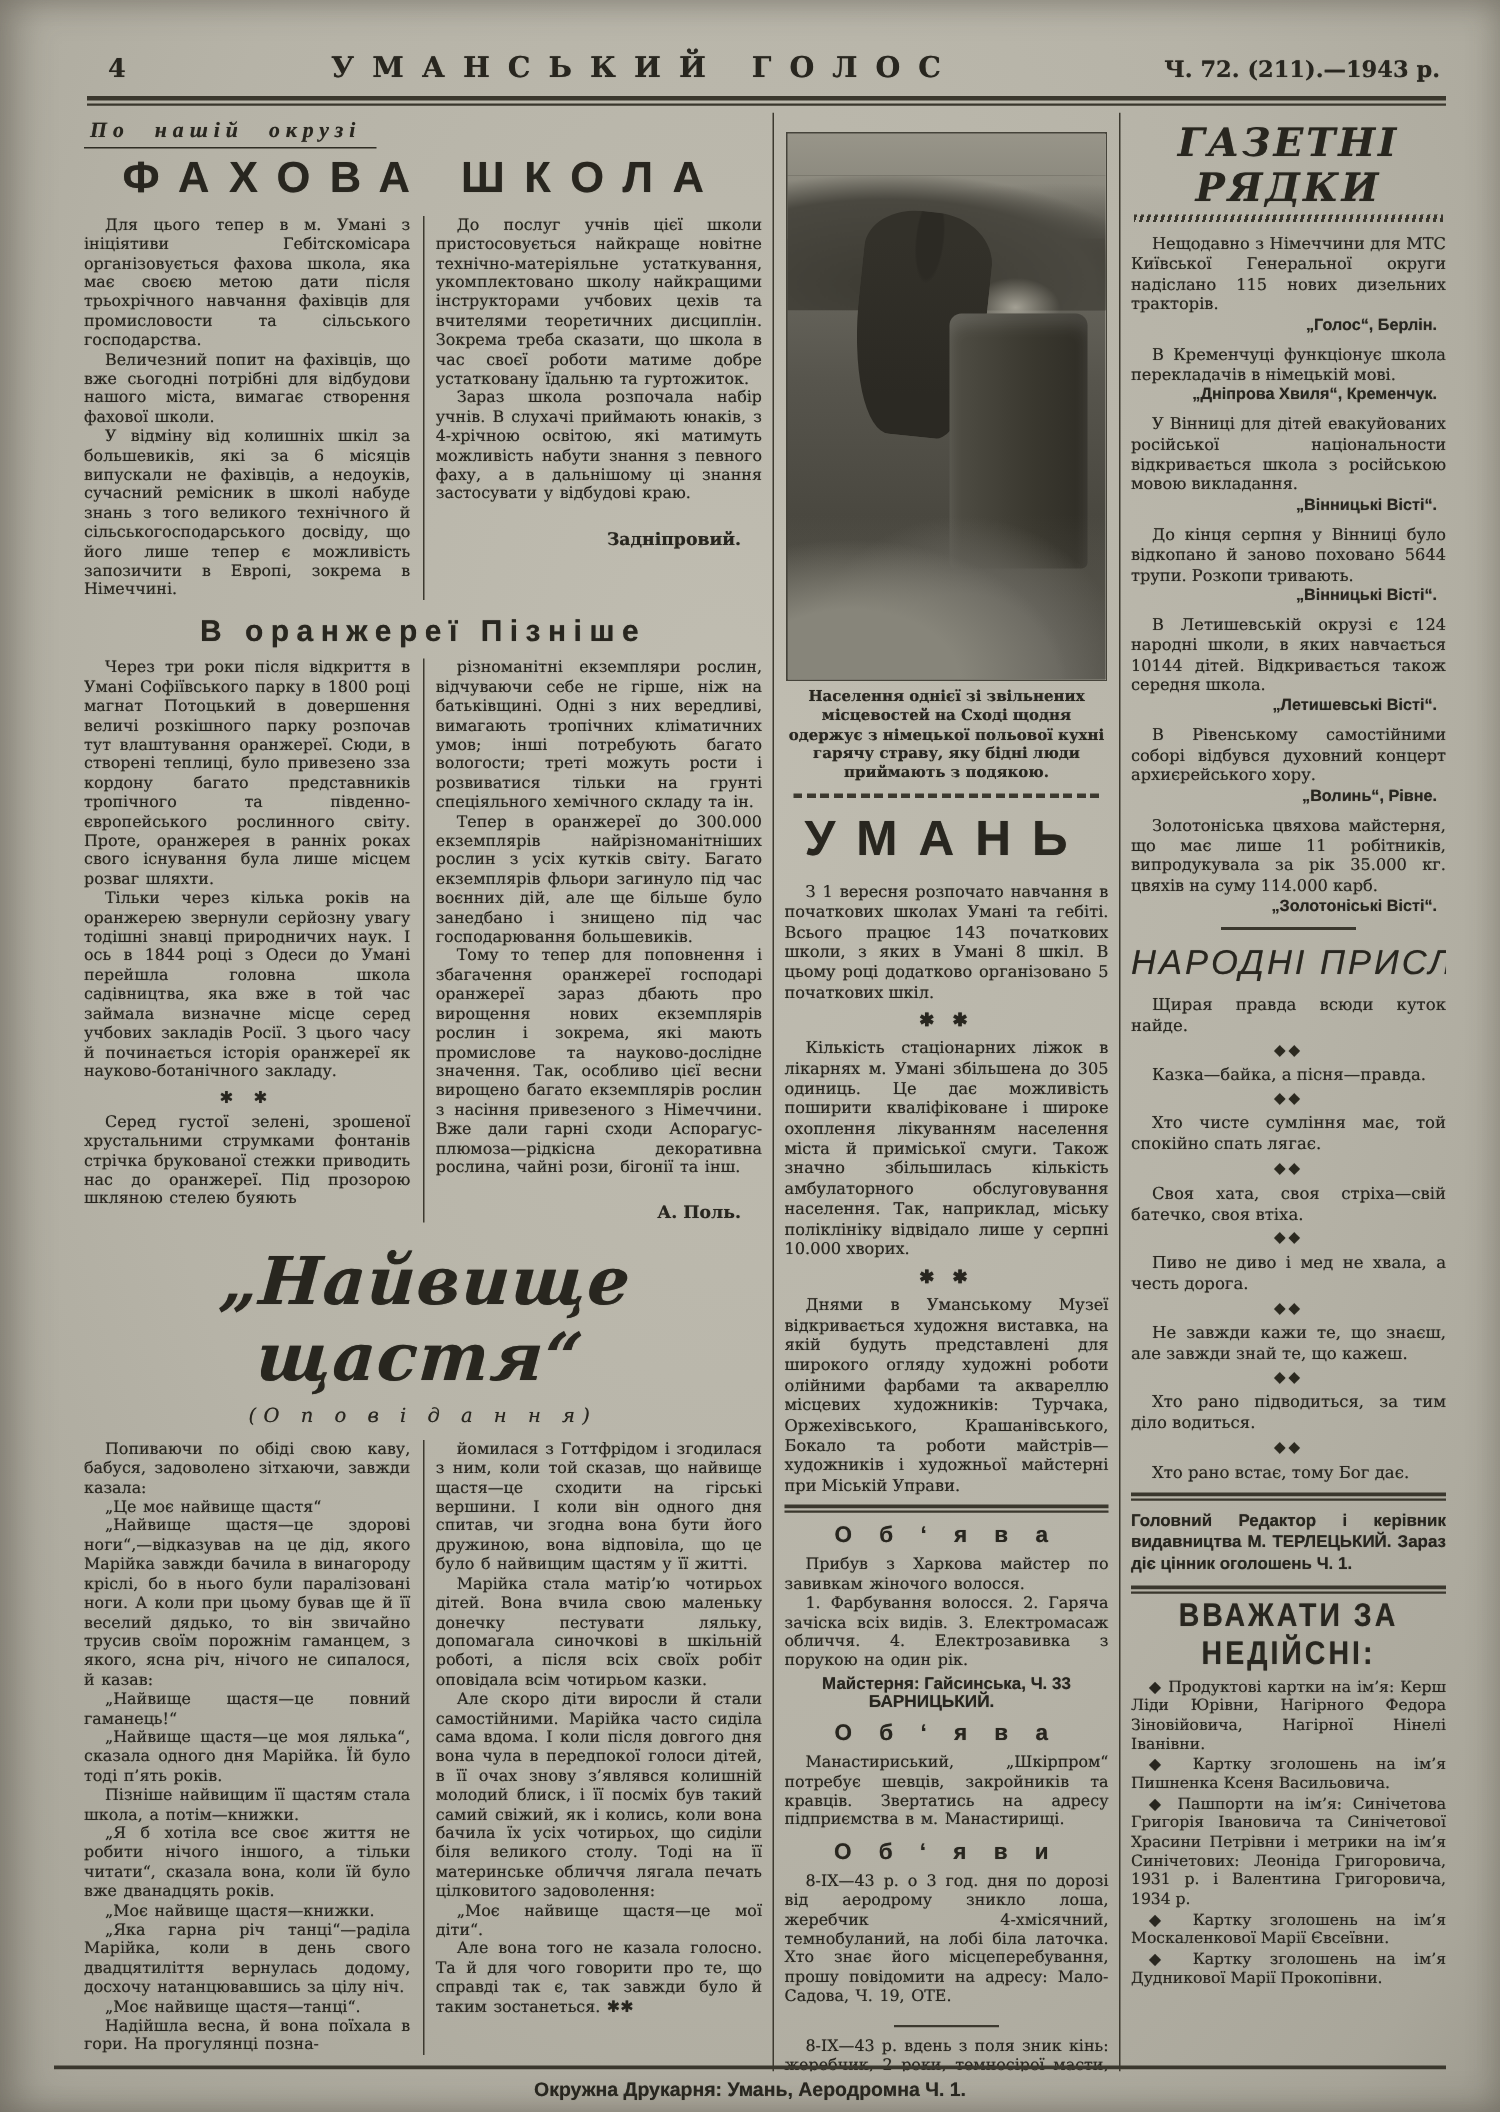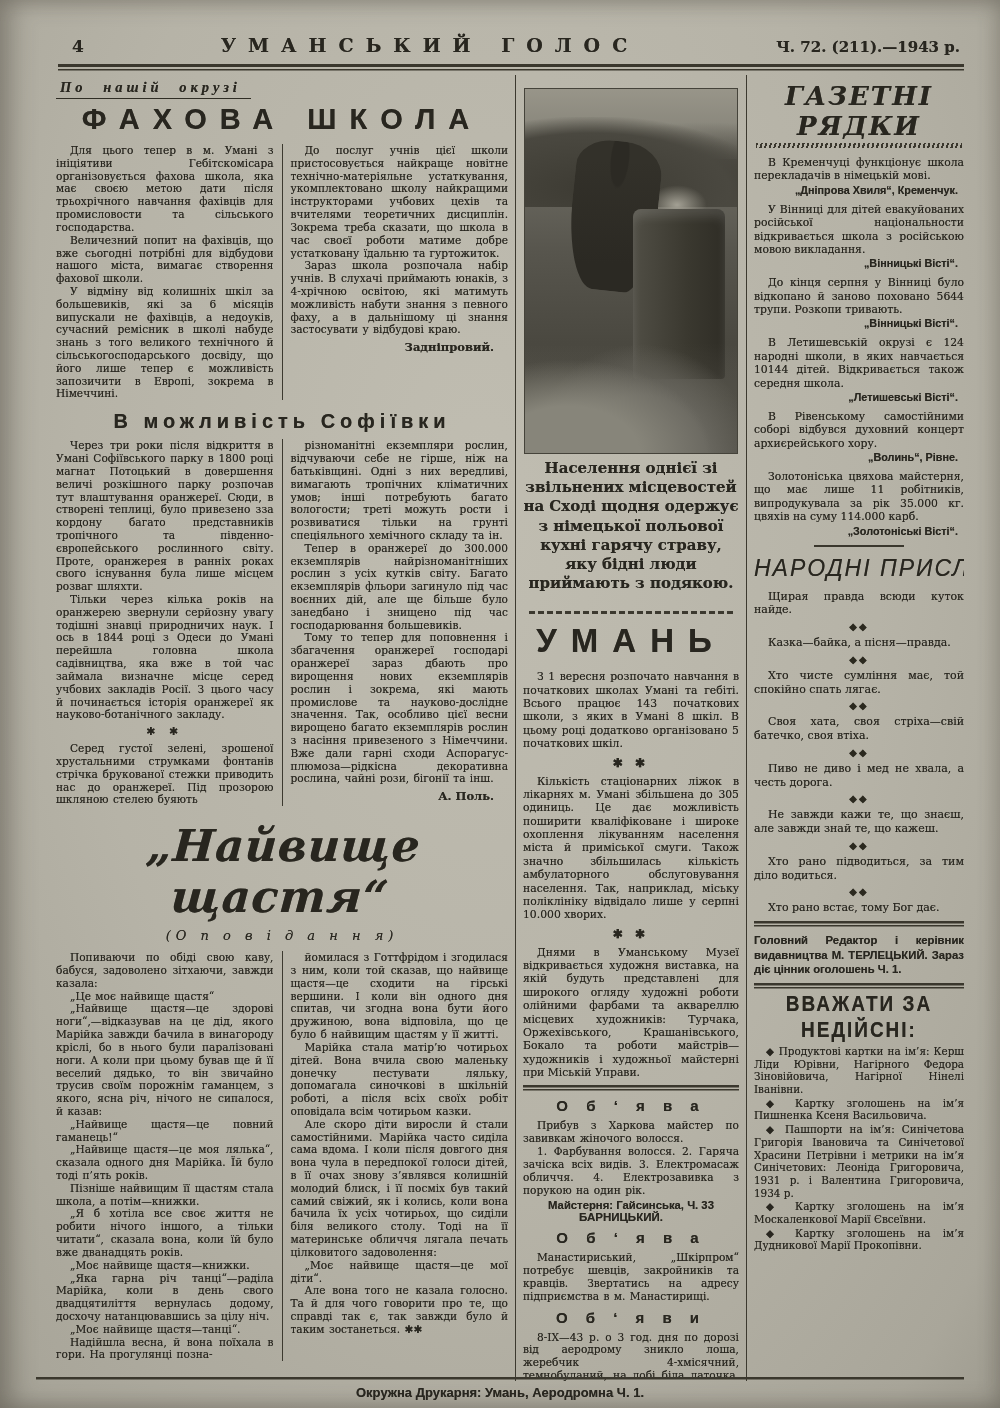--- a/index.html
+++ b/index.html
@@ -38,21 +38,21 @@
   .kicker{font-family:"Liberation Serif",serif;font-style:italic;font-weight:bold;
     font-size:14.5px;letter-spacing:4px;word-spacing:9px;
     border-bottom:1.5px solid #2f2d24;display:inline-block;padding:0 10px 2px 4px;margin:4px 0 2px;}
   .headline-fahova{font-family:"Liberation Sans",sans-serif;font-weight:bold;text-align:center;
     font-size:29px;letter-spacing:13px;margin:2px 0 8px;white-space:nowrap;}
   .headline-oranzh{font-family:"Liberation Sans",sans-serif;font-weight:bold;text-align:center;
     font-size:20px;letter-spacing:5px;margin:10px 0 6px;}
   .headline-story{font-family:"DejaVu Serif",serif;font-style:italic;text-align:center;
     font-size:44px;font-weight:bold;letter-spacing:1px;margin:14px 0 2px;transform:skewX(-4deg);}
   .story-sub{font-style:italic;text-align:center;font-size:13px;letter-spacing:5px;margin:6px 0 8px;}
-  .sig{text-align:right;font-weight:bold;font-size:11.5px;padding-right:14px;margin-top:4px;}
+  .sig{text-align:right;font-weight:bold;font-size:11.5px;padding-right:14px;margin-top:16px;}
   .star-sep{text-align:center;font-size:11px;letter-spacing:5px;margin:4px 0;}
   
   .photo{height:364px;margin:14px 2px 6px;position:relative;overflow:hidden;
     background:linear-gradient(180deg,#7e7c72 0%, #6f6d64 18%, #57554d 45%, #4a4840 70%, #5a584f 100%);
     box-shadow:0 0 0 1px #45433a;}
   .ph-sky{position:absolute;left:0;top:0;right:0;height:70px;
     background:linear-gradient(#989589,#7e7c72);}
   .ph-trees{position:absolute;left:-10px;top:28px;width:120%;height:90px;
     background:radial-gradient(ellipse at 30% 80%, #3d3b33 0%, #4a4840 55%, transparent 72%),
                radial-gradient(ellipse at 75% 70%, #35332c 0%, transparent 65%);}
@@ -62,22 +62,22 @@
     border-radius:42% 46% 30% 34%/18% 22% 60% 60%;transform:rotate(6deg);}
   .ph-kettle{position:absolute;right:12px;top:120px;width:92px;height:170px;
     background:linear-gradient(90deg,#504e45,#3a382f 60%,#2f2d26);
     border-radius:8px 8px 4px 4px;box-shadow:inset 0 8px 10px rgba(255,255,255,.12);}
   .ph-steam{position:absolute;right:30px;top:96px;width:60px;height:40px;
     background:radial-gradient(ellipse,#a3a094 0%,transparent 70%);}
   .ph-people{position:absolute;left:0;bottom:0;width:100%;height:110px;
     background:radial-gradient(ellipse at 20% 100%, #87857a 0 30%, transparent 60%),
                radial-gradient(ellipse at 55% 110%, #6a6860 0 40%, transparent 70%),
                linear-gradient(transparent,#504e46);}
-  .caption{font-size:15px;line-height:1.28;text-align:center;font-weight:bold;
-    font-family:"DejaVu Serif",serif;margin:2px 0 18px;}
+  .caption{font-size:10px;line-height:1.28;text-align:center;font-weight:bold;
+    font-family:"DejaVu Serif",serif;margin:2px 0 6px;}
   .rule-wavy{height:3px;margin:4px 6px;
     background:repeating-linear-gradient(90deg,#3c392f 0 6px, transparent 6px 9px);}
   .headline-uman{font-family:"Liberation Sans",sans-serif;font-weight:bold;text-align:center;
     font-size:33px;letter-spacing:14px;margin:8px 0 10px;}
   .uman-list p:nth-child(odd){font-size:10.8px;line-height:1.24;text-align:justify;text-indent:14px;}
   .uman-list p:nth-child(even){text-align:center;font-size:12px;font-weight:bold;letter-spacing:4px;margin:5px 0;}
   .rule-double{height:6px;margin:6px 0;
     background:linear-gradient(#3a372d,#3a372d) 0 0/100% 2.5px no-repeat,
                linear-gradient(#3a372d,#3a372d) 0 4px/100% 1.5px no-repeat;}
   .ad{margin-top:0;}
@@ -138,21 +138,21 @@
           </div>
         <div class="tc">
           <div class="bodytext">
               <p>До послуг учнів цієї школи пристосовується найкраще новітне технічно-матеріяльне устаткування, укомплектовано школу найкращими інструкторами учбових цехів та вчителями теоретичних дисциплін. Зокрема треба сказати, що школа в час своєї роботи матиме добре устатковану їдальню та гуртожиток.</p>
               <p>Зараз школа розпочала набір учнів. В слухачі приймають юнаків, з 4-хрічною освітою, які матимуть можливість набути знання з певного фаху, а в дальнішому ці знання застосувати у відбудові краю.</p>
             </div>
           <p class="sig">Задніпровий.</p>
         </div>
       </div>
 
-      <h2 class="headline-oranzh">В можливість Софіївки</h2>
+      <h2 class="headline-oranzh">В оранжереї Пізніше</h2>
       <div class="twocol">
         <div class="tc">
           <div class="bodytext">
               <p>Через три роки після відкриття в Умані Софіївського парку в 1800 році магнат Потоцький в довершення величі розкішного парку розпочав тут влаштування оранжереї. Сюди, в створені теплиці, було привезено зза кордону багато представників тропічного та південно-європейського рослинного світу. Проте, оранжерея в ранніх роках свого існування була лише місцем розваг шляхти.</p>
               <p>Тільки через кілька років на оранжерею звернули серйозну увагу тодішні знавці природничих наук. І ось в 1844 році з Одеси до Умані перейшла головна школа садівництва, яка вже в той час займала визначне місце серед учбових закладів Росії. З цього часу й починається історія оранжереї як науково-ботанічного закладу.</p>
             </div>
           <div class="star-sep">✱ ✱</div>
           <div class="bodytext">
               <p>Серед густої зелені, зрошеної хрустальними струмками фонтанів стрічка брукованої стежки приводить нас до оранжереї. Під прозорою шкляною стелею буяють</p>
             </div>
@@ -240,20 +240,24 @@
             <p>8-ІХ—43 р. вдень з поля зник кінь: жеребчик, 2 роки, темносірої масти, на лівій задній та правій передній нозі сліди від мокрецю. Хто знає місце його перебування, прошу повідомити за винагороду: с. Війтівка, Уман. р-ну Деркачу Захару Дмитровичу.</p>
           </div>
       </div>
     </section>
 
     <section class="col-right">
       <h2 class="headline-gaz">ГАЗЕТНІ РЯДКИ</h2>
       <div class="gaz-underline"></div>
 
       <div class="gaz-item">
+        <p class="gaz-text">Нещодавно з Німеччини для МТС Київської Генеральної округи надіслано 115 нових дизельних тракторів.</p>
+        <p class="gaz-src">„Голос“, Берлін.</p>
+      </div>
+      <div class="gaz-item">
         <p class="gaz-text">В Кременчуці функціонує школа перекладачів в німецькій мові.</p>
         <p class="gaz-src">„Дніпрова Хвиля“, Кременчук.</p>
       </div>
       <div class="gaz-item">
         <p class="gaz-text">У Вінниці для дітей евакуйованих російської національности відкривається школа з російською мовою викладання.</p>
         <p class="gaz-src">„Вінницькі Вісті“.</p>
       </div>
       <div class="gaz-item">
         <p class="gaz-text">До кінця серпня у Вінниці було відкопано й заново поховано 5644 трупи. Розкопи тривають.</p>
         <p class="gaz-src">„Вінницькі Вісті“.</p>

